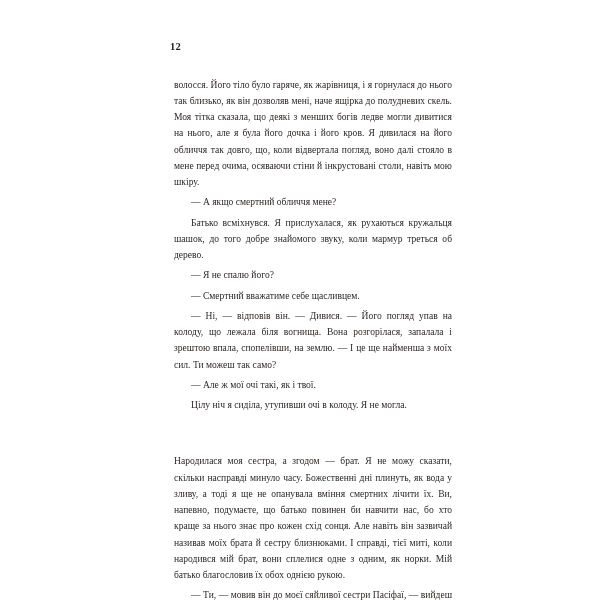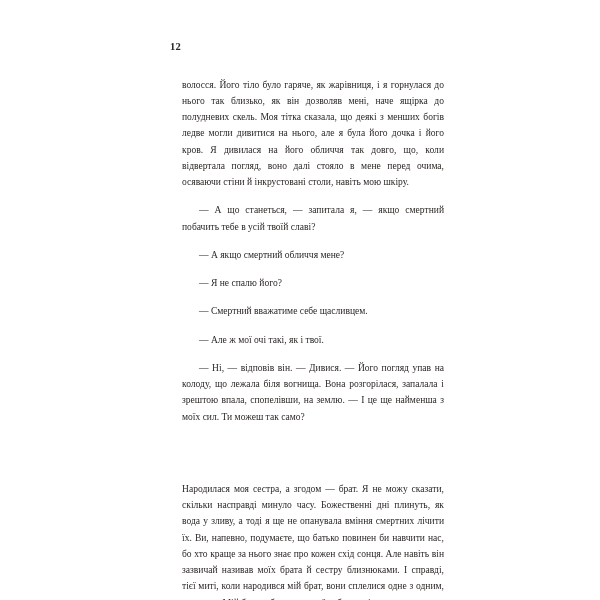--- a/index.html
+++ b/index.html
@@ -29,21 +29,21 @@
   .folio {
     font-family: "Liberation Serif", "DejaVu Serif", serif;
     font-size: 10.5px;
     font-weight: 700;
     letter-spacing: 0.2px;
     color: #2a2623;
     line-height: 1;
     margin: 0 0 24px 0;
   }
   .para {
-    margin: 12px;
+    margin: 4px;
     font-size: 9.55px;
     line-height: 16.25px;
     text-align: justify;
     text-justify: inter-word;
     color: #2c2826;
     hyphens: manual;
     -webkit-hyphens: manual;
   }
   .para.indent {
     text-indent: 17px;
@@ -59,35 +59,36 @@
 <body>
 
 <div class="page">
 
   <div class="text-block">
 
     <div class="folio">12</div>
 
     <p class="para noindent">волосся. Його тіло було гаряче, як жарівниця, і я горнулася до нього так близько, як він дозволяв мені, наче ящірка до полудневих скель. Моя тітка сказала, що деякі з менших богів ледве могли дивитися на нього, але я була його дочка і його кров. Я дивилася на його обличчя так довго, що, коли відвертала погляд, воно далі стояло в мене перед очима, осяваючи стіни й інкрустовані столи, навіть мою шкіру.</p>
 
-    <p class="para indent">— А що станеться, — запитала я, — якщо смертний побачить тебе в усій твоїй славі?</p>
 
 
     <p class="para indent">— А якщо смертний обличчя мене?</p>
 
+    <p class="para indent">Батько всміхнувся. Я прислухалася, як рухаються кружальця шашок, до того добре знайомого звуку, коли мармур треться об дерево.</p>
 
     <p class="para indent">— Я не спалю його?</p>
 
     <p class="para indent">— Смертний вважатиме себе щасливцем.</p>
 
 
+    <p class="para indent">— Ні, — відповів він. — Дивися. — Його погляд упав на колоду, що лежала біля вогнища. Вона розгорілася, запалала і зрештою впала, спопелівши, на землю. — І це ще найменша з моїх сил. Ти можеш так само?</p>
+
     <p class="para indent">— Але ж мої очі такі, як і твої.</p>
 
-    <p class="para indent">— Ні, — відповів він. — Дивися. — Його погляд упав на колоду, що лежала біля вогнища. Вона розгорілася, запалала і зрештою впала, спопелівши, на землю. — І це ще найменша з моїх сил. Ти можеш так само?</p>
-
+    <p class="para indent">Цілу ніч я сиділа, утупивши очі в колоду. Я не могла.</p>
 
     <div class="block-gap"></div>
 
     <p class="para noindent">Народилася моя сестра, а згодом — брат. Я не можу сказати, скільки насправді минуло часу. Божественні дні плинуть, як вода у зливу, а тоді я ще не опанувала вміння смертних лічити їх. Ви, напевно, подумаєте, що батько повинен би навчити нас, бо хто краще за нього знає про кожен схід сонця. Але навіть він зазвичай називав моїх брата й сестру близнюками. І справді, тієї миті, коли народився мій брат, вони сплелися одне з одним, як норки. Мій батько благословив їх обох однією рукою.</p>
 
     <p class="para indent">— Ти, — мовив він до моєї сяйливої сестри Пасіфаї, — вийдеш заміж за вічного сина Зевса.</p>
 
   </div>
 
 </div>

